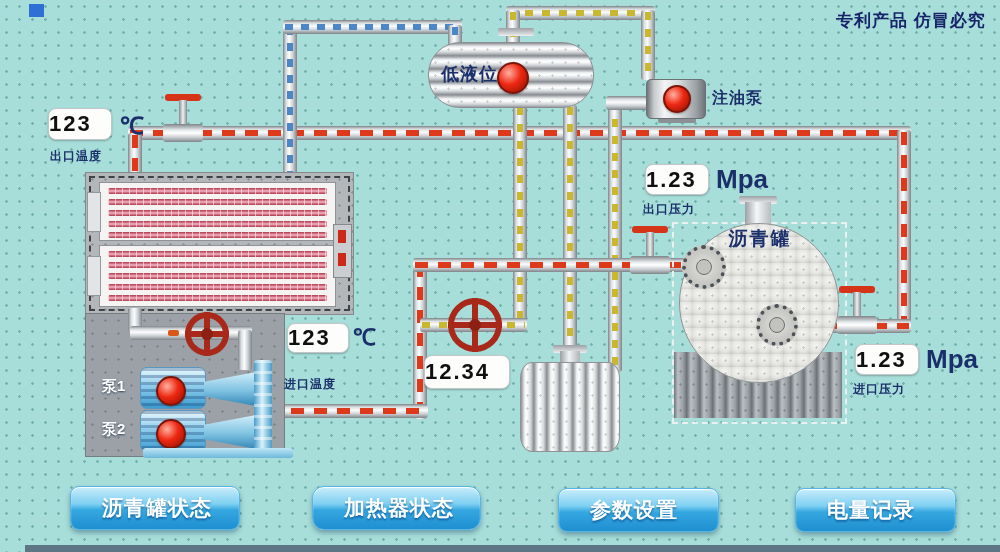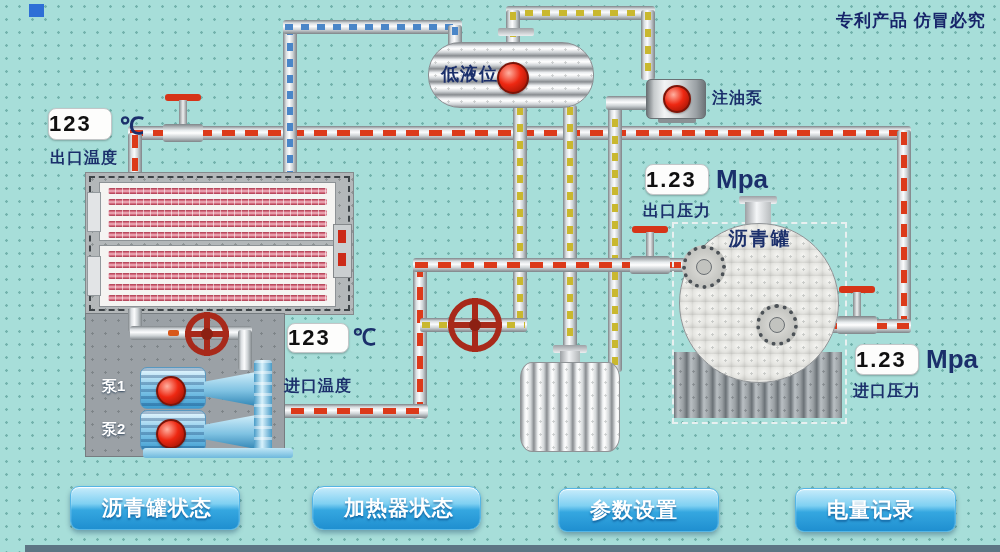--- a/index.html
+++ b/index.html
@@ -20,21 +20,21 @@
   .red-v{background:repeating-linear-gradient(180deg,#dc3a1a 0 13px,transparent 13px 23px);}
   .yel-h{background:repeating-linear-gradient(90deg,#c9b82f 0 8px,transparent 8px 17px);}
   .yel-v{background:repeating-linear-gradient(180deg,#c9b82f 0 8px,transparent 8px 17px);}
   .blu-h{background:repeating-linear-gradient(90deg,#4a86c8 0 8px,transparent 8px 16px);}
   .blu-v{background:repeating-linear-gradient(180deg,#4a86c8 0 8px,transparent 8px 16px);}
   
   .disp{position:absolute;background:#fdfdfc;border:1px solid #c3c6c8;border-radius:8px;
     color:#101010;font-weight:700;font-size:22px;letter-spacing:2px;
     box-shadow:0 1px 2px rgba(0,0,0,.25);}
   .unit{position:absolute;color:#1b2f6b;font-weight:700;font-size:26px;}
-  .plabel{position:absolute;color:#1b2f6b;font-weight:700;font-size:16px;letter-spacing:1px;}
+  .plabel{position:absolute;color:#1b2f6b;font-weight:700;font-size:12px;letter-spacing:1px;}
   .devlabel{position:absolute;color:#1b2f6b;font-weight:700;}
   
   .panel{position:absolute;background:#f5f4f2;border:1px solid #8d9296;padding:5px 8px 0 8px;box-sizing:border-box;}
   .coil{height:6px;margin-bottom:5px;border-radius:2px;
     background-image:repeating-linear-gradient(90deg,rgba(255,255,255,.55) 0 1px,transparent 1px 7px),
       linear-gradient(180deg,#a83a4e 0%,#d46a7e 25%,#f0b9c4 50%,#d46a7e 75%,#a83a4e 100%);}
   .dashedbox{position:absolute;border:2px dashed #3d4347;}
   
   .lamp{position:absolute;border-radius:50%;border:2px solid #7c1408;
     background:radial-gradient(circle at 35% 32%,#ffb0a0,#ee2812 45%,#8c0e00 100%);box-shadow:0 1px 2px rgba(0,0,0,.3);}
@@ -240,20 +240,21 @@
   </div>
 
   <div class="disp" style="left:48px;top:108px;width:62px;height:30px;line-height:30px;">123</div>
   <div class="unit" style="left:120px;top:108px;font-size:24px;">℃</div>
   <div class="plabel" style="left:50px;top:148px;">出口温度</div>
 
   <div class="disp" style="left:287px;top:323px;width:60px;height:28px;line-height:28px;">123</div>
   <div class="unit" style="left:353px;top:320px;font-size:23px;">℃</div>
   <div class="plabel" style="left:284px;top:356px;margin-top:20px;">进口温度</div>
 
+  <div class="disp" style="left:424px;top:355px;width:84px;height:32px;line-height:32px;">12.34</div>
 
   <div class="disp" style="left:645px;top:164px;width:62px;height:29px;line-height:29px;">1.23</div>
   <div class="unit" style="left:716px;top:164px;">Mpa</div>
   <div class="plabel" style="left:643px;top:201px;">出口压力</div>
 
   <div class="disp" style="left:855px;top:344px;width:62px;height:29px;line-height:29px;">1.23</div>
   <div class="unit" style="left:926px;top:344px;">Mpa</div>
   <div class="plabel" style="left:853px;top:381px;">进口压力</div>
 
   <div class="btn" style="left:70px;top:486px;width:137px;">沥青罐状态</div>

